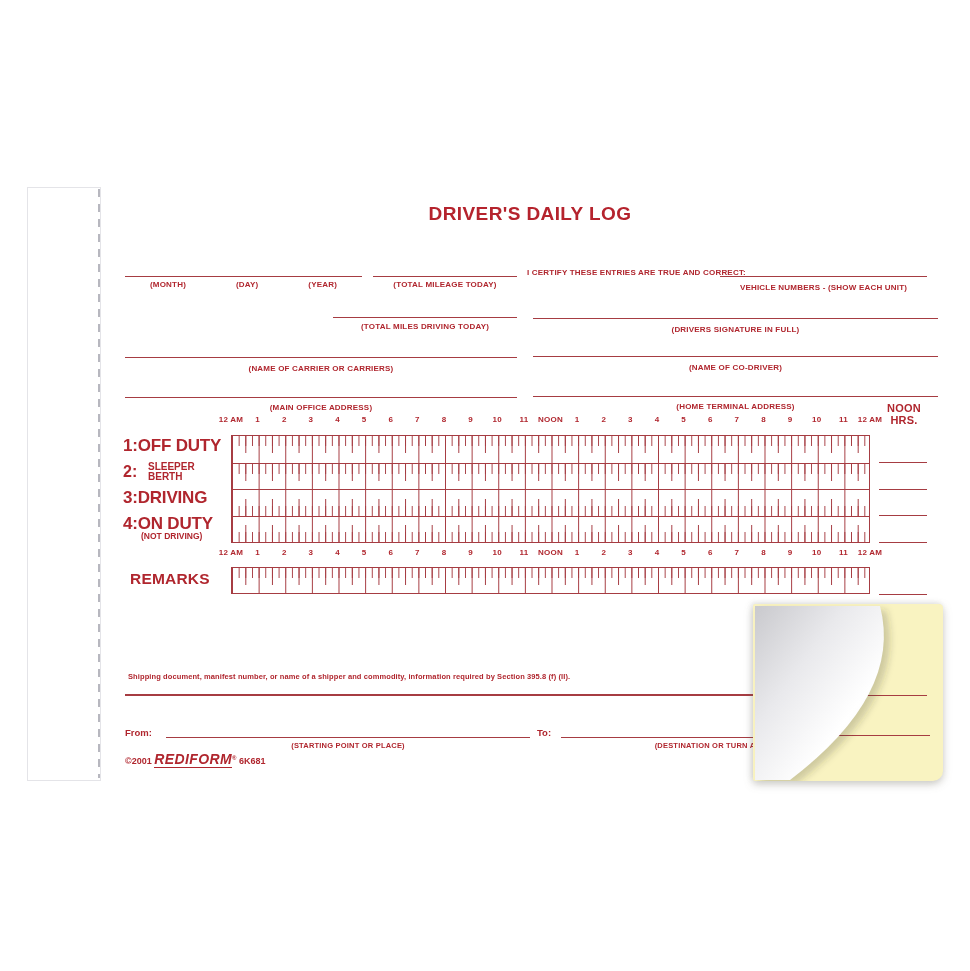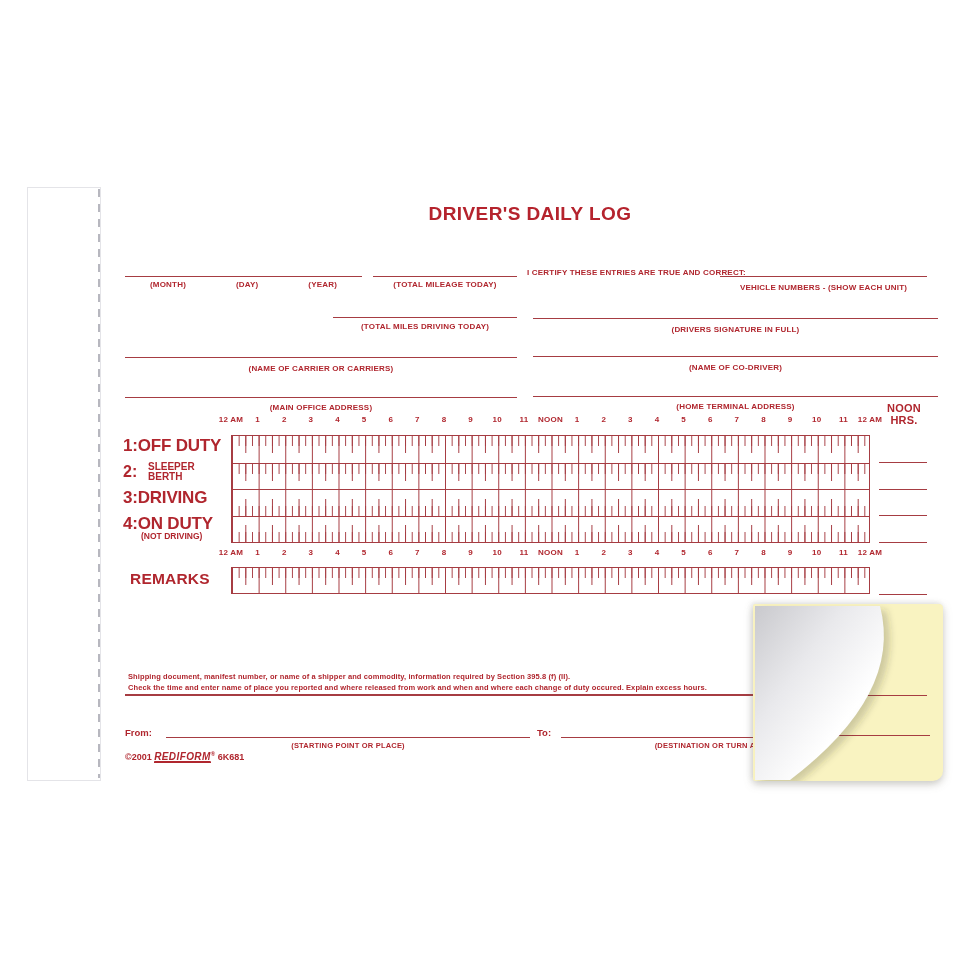--- a/index.html
+++ b/index.html
@@ -62,21 +62,21 @@
   .rl4{position:absolute;left:123px;top:514px;font-size:17px;font-weight:bold;color:var(--red);letter-spacing:-.2px;}
   .rl4s{position:absolute;left:141px;top:531px;font-size:8.5px;font-weight:bold;color:var(--red);}
   .rlr{position:absolute;left:130px;top:570px;font-size:15.5px;font-weight:bold;color:var(--red);letter-spacing:.2px;}
   
   .instr{position:absolute;left:128px;top:672px;width:740px;font-size:7.5px;font-weight:bold;
          color:var(--red);line-height:10.5px;letter-spacing:.1px;}
   .divider{position:absolute;left:125px;top:694px;width:813px;height:2px;background:var(--line);}
   .fromlbl{position:absolute;left:125px;top:727px;font-size:9.5px;font-weight:bold;color:var(--red);}
   .tolbl{position:absolute;left:537px;top:727px;font-size:9.5px;font-weight:bold;color:var(--red);}
   .copyright{position:absolute;left:125px;top:751px;font-size:9px;font-weight:bold;color:var(--red);}
-  .brand{font-style:italic;font-size:10px;border-bottom:1px solid var(--red);letter-spacing:.4px;text-decoration:underline;}
+  .brand{font-style:italic;font-size:14px;border-bottom:1px solid var(--red);letter-spacing:.4px;}
   .reg{font-size:6px;vertical-align:super;}
   
   .curl{position:absolute;left:753px;top:604px;width:190px;height:177px;z-index:5;
         filter:drop-shadow(0 3px 4px rgba(80,75,60,.30)) drop-shadow(-2px -2px 2px rgba(120,120,120,.12));}
   .dup{position:absolute;left:0;top:0;width:190px;height:177px;background:#f9f3c1;
        border-radius:2px 4px 10px 2px;}
   .dupline{position:absolute;height:0;border-top:1.5px solid var(--line);}
   .duptext{position:absolute;left:30px;top:136px;font-size:7.5px;font-weight:bold;color:var(--red);letter-spacing:.2px;}
   .flap{position:absolute;left:0;top:0;}
 </style>
@@ -197,21 +197,20 @@
       <span style="left: 91.6667%;">10</span>
       <span style="left: 95.8333%;">11</span>
       <span style="left: 100%;">12 AM</span>
     </div>
   <div class="remarksgrid">
     <div class="g-row t-top"></div>
   </div>
 
   <div class="instr">
     <div>Shipping document, manifest number, or name of a shipper and commodity, information required by Section 395.8 (f) (II).</div>
-    <div>Check the time and enter name of place you reported and where released from work and when and where each change of duty occured.  Explain excess hours.</div>
   </div>
   <div class="divider"></div>
 
   <div class="fromlbl">From:</div>
   <div class="rline" style="left:166px;top:737px;width:364px;"></div>
   <div class="flabel ctr" style="left:166px;top:741px;width:364px;font-size:7.5px;">(STARTING POINT OR PLACE)</div>
   <div class="tolbl">To:</div>
   <div class="rline" style="left:561px;top:737px;width:309px;"></div>
   <div class="flabel ctr" style="left:590px;top:741px;width:330px;font-size:7.5px;">(DESTINATION OR TURN AROUND POINT OR PLACE)</div>
 

